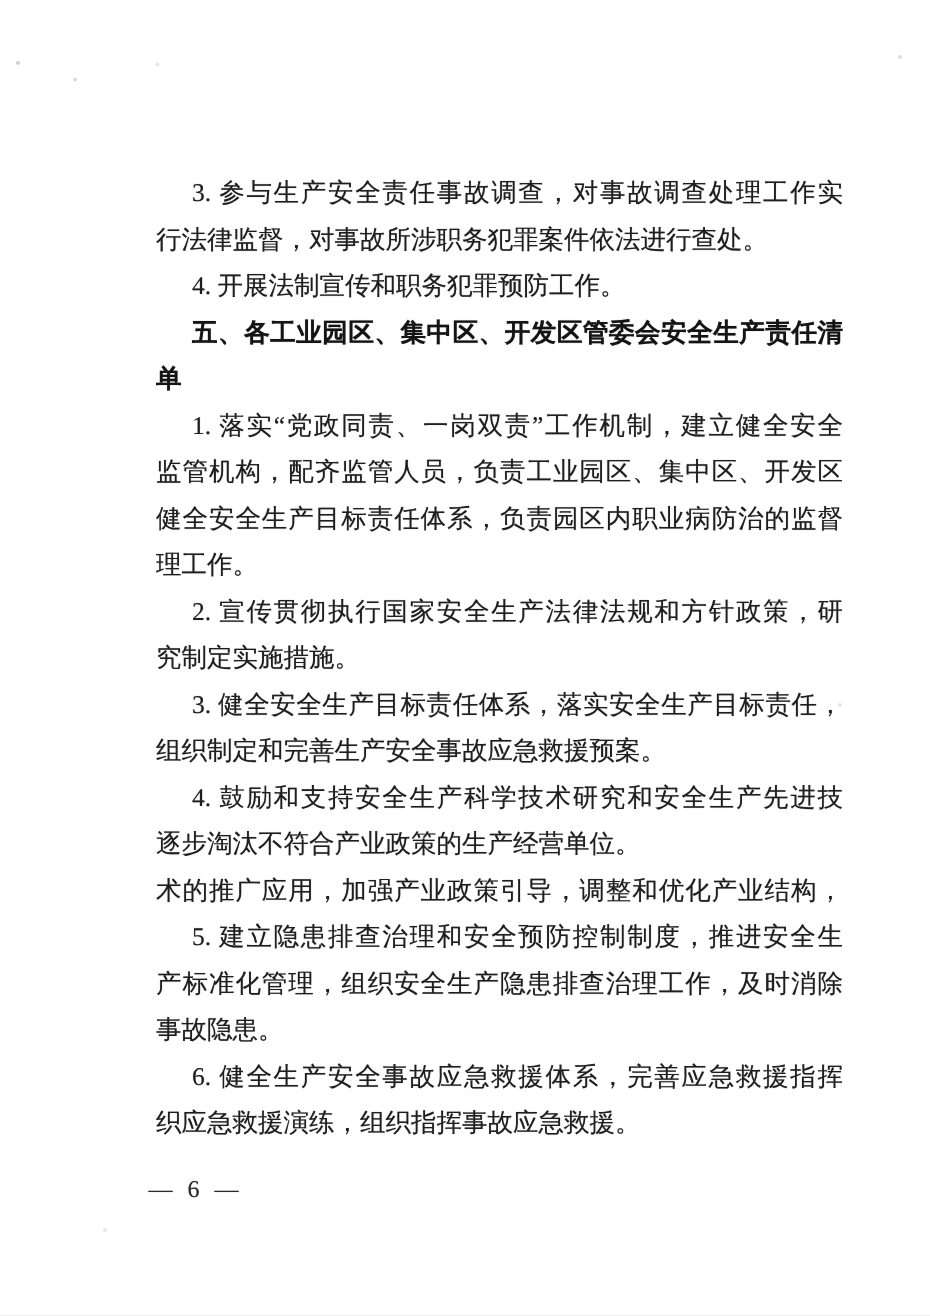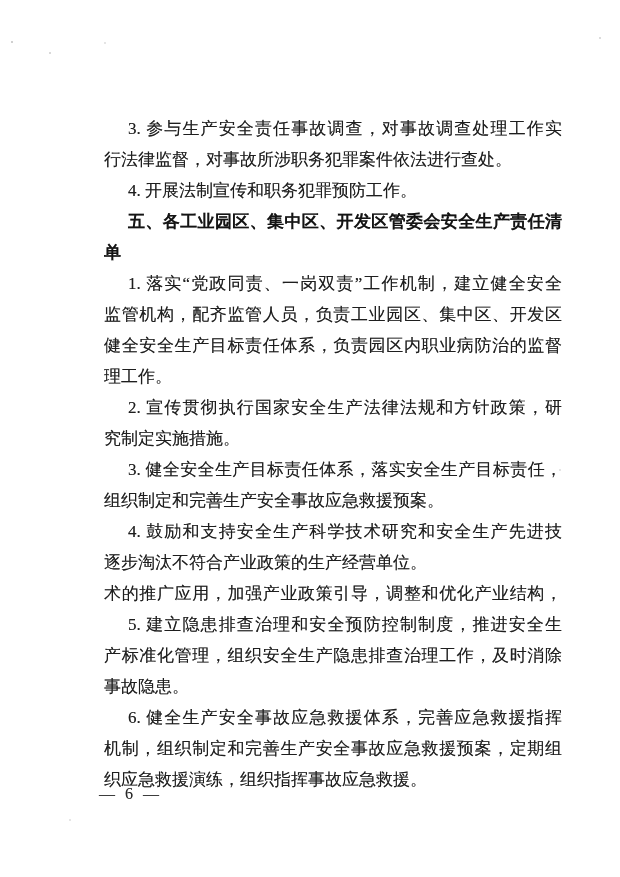--- a/index.html
+++ b/index.html
@@ -81,17 +81,16 @@
       <div class="line">究制定实施措施。</div>
       <div class="line just indent">3. 健全安全生产目标责任体系，落实安全生产目标责任，</div>
       <div class="line">组织制定和完善生产安全事故应急救援预案。</div>
       <div class="line just indent">4. 鼓励和支持安全生产科学技术研究和安全生产先进技</div>
       <div class="line">逐步淘汰不符合产业政策的生产经营单位。</div>
       <div class="line just">术的推广应用，加强产业政策引导，调整和优化产业结构，</div>
       <div class="line just indent">5. 建立隐患排查治理和安全预防控制制度，推进安全生</div>
       <div class="line just">产标准化管理，组织安全生产隐患排查治理工作，及时消除</div>
       <div class="line">事故隐患。</div>
       <div class="line just indent">6. 健全生产安全事故应急救援体系，完善应急救援指挥</div>
-      <div class="line just">机制，组织制定和完善生产安全事故应急救援预案，定期组</div>
       <div class="line">织应急救援演练，组织指挥事故应急救援。</div>
     </div>
   <div class="footer">— 6 —</div>
 </div>
 
 </body></html>

